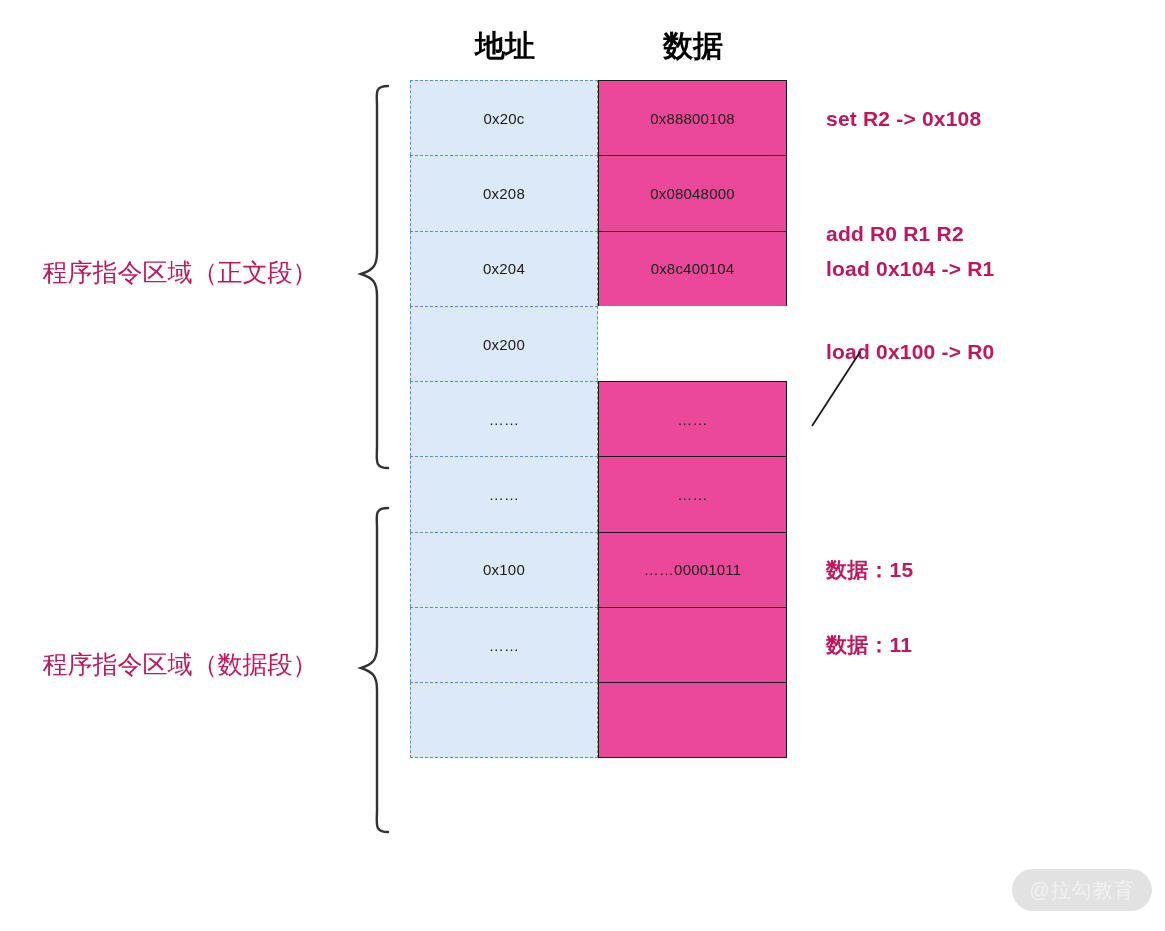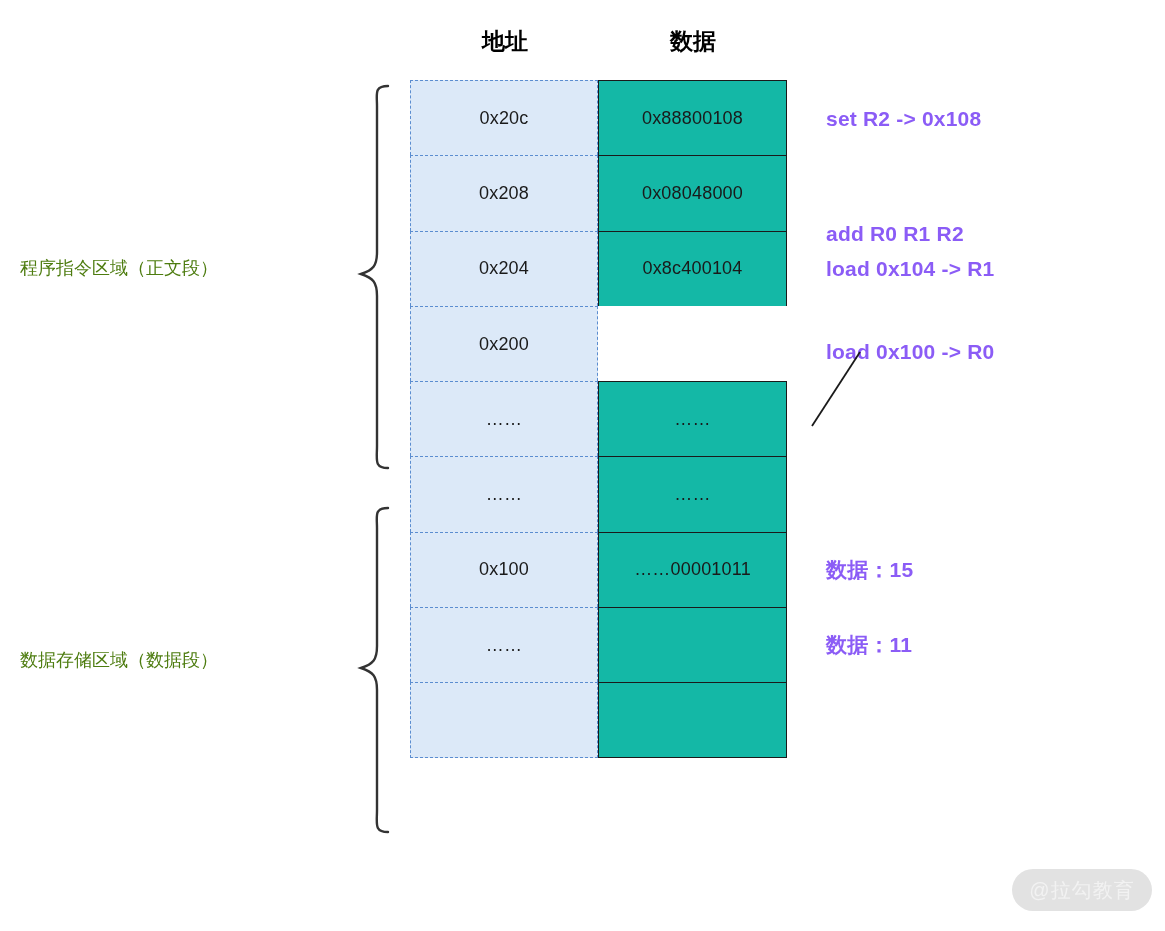--- a/index.html
+++ b/index.html
@@ -9,74 +9,74 @@
     font-family:"Liberation Sans","DejaVu Sans",sans-serif;
     position:relative;
     overflow:hidden;
     color:#000;
   }
   .canvas{position:absolute;left:0;top:0;width:1165px;height:931px;}
 
   
   .col-header{
     position:absolute;
-    font-size:23px;
+    font-size:30px;
     font-weight:bold;
     color:#000;
     text-align:center;
     white-space:nowrap;
   }
   #header-address{left:410px;top:26px;width:190px;}
   #header-data{left:598px;top:26px;width:190px;}
 
   
   .table{position:absolute;left:410px;top:80px;}
   .row{position:relative;height:75.3px;width:377px;}
   .cell{
     position:absolute;top:0;height:100%;
     box-sizing:border-box;
     display:flex;align-items:center;justify-content:center;
-    font-size:18px;
+    font-size:15px;
     color:#1a1a1a;
     letter-spacing:.2px;
     white-space:nowrap;
   }
   .cell-address{
     left:0;width:188px;
     background:#dce9f8;
     border:1px dashed #5b8dd0;
     border-bottom:none;
   }
   .row:last-child .cell-address{border-bottom:1px dashed #5b8dd0;}
   .cell-data{
     left:188px;width:189px;
-    background:#14b8a6;
+    background:#ec4899;
     border:1.6px solid #1a1a1a;
     border-bottom:none;
   }
   .row:last-child .cell-data{border-bottom:1.6px solid #1a1a1a;}
 
   
   .annotation{
     position:absolute;
     left:826px;
     font-size:21px;
     font-weight:bold;
-    color:#8b5cf6;
+    color:#be185d;
     white-space:nowrap;
     letter-spacing:.2px;
   }
 
   
   .region-label{
     position:absolute;
-    font-size:18px;
-    color:#4d7c0f;
+    font-size:25px;
+    color:#be185d;
     white-space:nowrap;
-    text-align:left;
+    text-align:center;
   }
   #region-label-text{left:20px;top:256px;width:320px;}
   #region-label-data{left:20px;top:648px;width:320px;}
 
   
   .brace{position:absolute;}
 
   
   #leader-line{position:absolute;left:780px;top:330px;}
 
@@ -147,21 +147,21 @@
   <div class="annotation" style="top:257px;">load 0x104 -&gt; R1</div>
   <div class="annotation" style="top:340px;">load 0x100 -&gt; R0</div>
   <div class="annotation" style="top:556px;">数据：15</div>
   <div class="annotation" style="top:631px;">数据：11</div>
 
   <svg id="leader-line" width="110" height="110" viewBox="0 0 110 110">
     <line x1="32" y1="96" x2="80" y2="22" stroke="#1a1a1a" stroke-width="1.8"></line>
   </svg>
 
   <div class="region-label" id="region-label-text">程序指令区域（正文段）</div>
-  <div class="region-label" id="region-label-data">数据存储区域（数据段）</div>
+  <div class="region-label" id="region-label-data">程序指令区域（数据段）</div>
 
   <svg class="brace" style="left:355px;top:82px;" width="40" height="392" viewBox="0 0 40 392">
     <path d="M33 4 C19 4, 22 12, 22 24 L22 170 C22 184, 18 188, 6 192 C18 196, 22 200, 22 214 L22 364 C22 378, 19 386, 33 386" fill="none" stroke="#333333" stroke-width="2.4" stroke-linecap="round"></path>
   </svg>
 
   <svg class="brace" style="left:355px;top:504px;" width="40" height="334" viewBox="0 0 40 334">
     <path d="M33 4 C19 4, 22 12, 22 24 L22 142 C22 156, 18 160, 6 164 C18 168, 22 172, 22 186 L22 306 C22 320, 19 328, 33 328" fill="none" stroke="#333333" stroke-width="2.4" stroke-linecap="round"></path>
   </svg>
 
   <div id="watermark">@拉勾教育</div>

